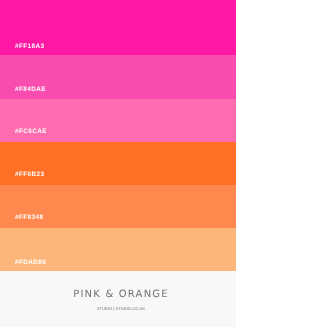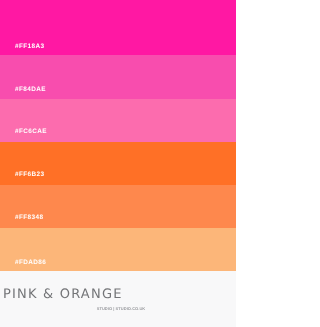--- a/index.html
+++ b/index.html
@@ -3,23 +3,23 @@
 <meta charset="utf-8">
 <style>
   html,body{margin:0;padding:0;}
   body{width:236px;height:327px;overflow:hidden;background:#ffffff;
        font-family:"Liberation Sans",sans-serif;-webkit-font-smoothing:antialiased;text-rendering:geometricPrecision;}
   .palette{position:relative;width:236px;height:327px;background:#F8F8F9;opacity:0.9999;}
   .band{position:absolute;left:0;width:236px;}
   .swatch-label{position:absolute;left:15px;font-size:6.4px;line-height:6.4px;
        font-weight:700;letter-spacing:0.4px;color:#ffffff;white-space:nowrap;}
   .footer{position:absolute;left:0;width:236px;background:#F8F8F9;}
-  .footer-title{position:absolute;left:3px;width:236px;
+  .footer-title{position:absolute;left:3px;width:236px;text-align:center;
        font-family:"DejaVu Sans",sans-serif;
-       font-size:13px;line-height:7px;letter-spacing:1.2px;color:#737477;
+       font-size:10px;line-height:7px;letter-spacing:1.2px;color:#737477;
        font-weight:400;white-space:nowrap;}
   .footer-sub{position:absolute;left:3px;width:236px;text-align:center;
        font-size:4px;line-height:4px;letter-spacing:0.05px;color:#9a9b9f;
        font-weight:700;white-space:nowrap;}
 </style>
 </head>
 <body>
 
 <div class="palette">
 

